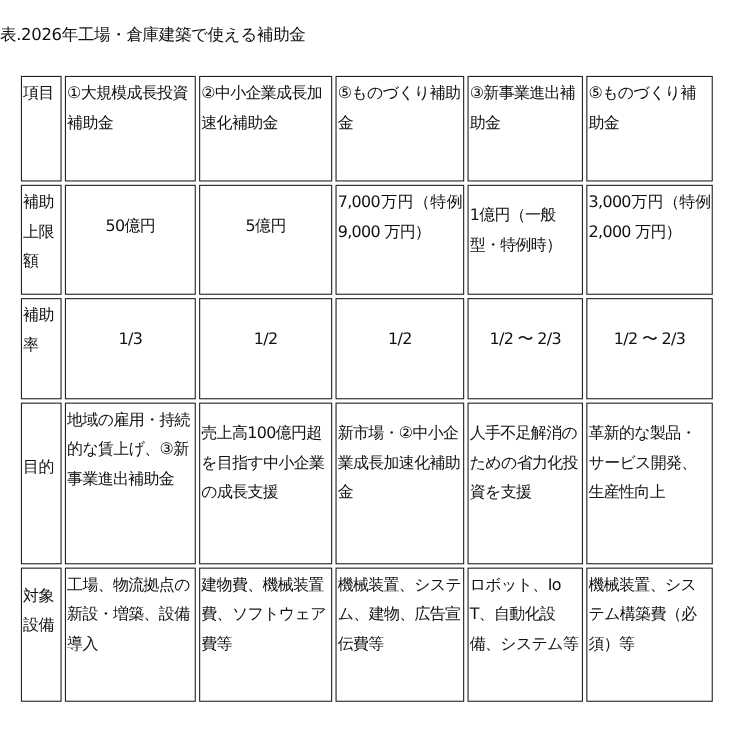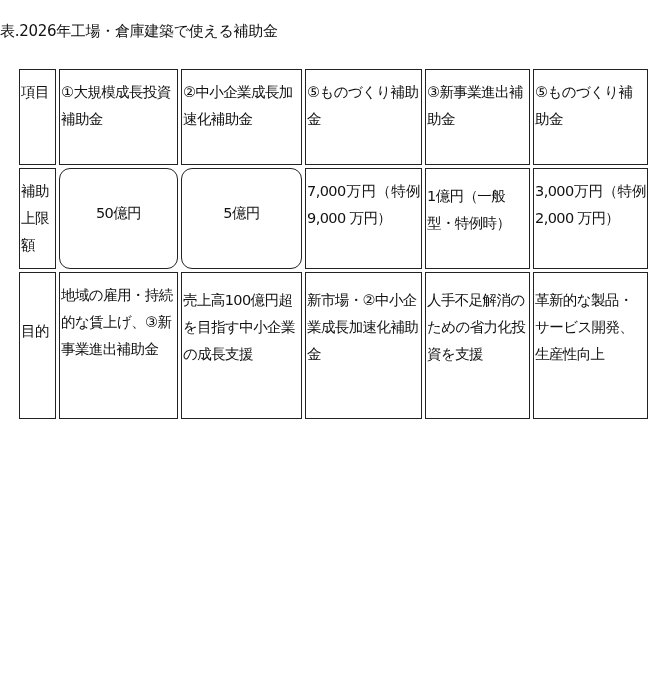--- a/index.html
+++ b/index.html
@@ -3,26 +3,26 @@
   <meta charset="utf-8">
   <style>
     html, body { margin: 0; padding: 0; background: #ffffff; }
     body { width: 670px; height: 676px; position: relative; overflow: hidden;
            font-family: "DejaVu Sans", "Liberation Sans", sans-serif; color: #111; }
     .title { position: absolute; top: 22px; left: 0; width: 670px; 
              font-size: 15px; letter-spacing: -0.3px; }
     table.subsidy { position: absolute; left: 16px; top: 66px; border-collapse: separate;
                     border-spacing: 3px; border: 1px solid #222; border-width: 0;
                     table-layout: fixed; }
-    table.subsidy td { border: 1px solid #222; vertical-align: top; padding: 9px 1px;
+    table.subsidy td { border: 1px solid #222; vertical-align: top; padding: 2px 1px;
                        font-size: 14.5px; line-height: 27px; overflow: hidden;
                        word-break: break-all; letter-spacing: -0.6px; }
     td.rowhead { vertical-align: middle; }
     td.rowhead.top { vertical-align: top; }
-    td.center { text-align: center; vertical-align: top; border-radius: 11px; }
+    td.center { text-align: center; vertical-align: top; }
     td.center .v { display: block; margin-top: 22px; }
     td.just { text-align: justify; text-align-last: left; }
   </style>
 </head>
 <body>
 
 <div class="title">表.2026年工場・倉庫建築で使える補助金</div>
 
 <table class="subsidy">
   <colgroup>
@@ -47,22 +47,48 @@
     <td class="center">
           <span class="v">50億円</span>
         </td>
     <td class="center">
           <span class="v">5億円</span>
         </td>
     <td class="just">7,000万円（特例 9,000 万円）</td>
     <td style="padding-top:14px">1億円（一般型・特例時）</td>
     <td class="just">3,000万円（特例 2,000 万円）</td>
   </tr>
+  <tr style="height:92px">
+    <td class="rowhead top">補助率</td>
+    <td class="center">
+          <span class="v">1/3</span>
+        </td>
+    <td class="center">
+          <span class="v">1/2</span>
+        </td>
+    <td class="center">
+          <span class="v">1/2</span>
+        </td>
+    <td class="center">
+          <span class="v">1/2 〜 2/3</span>
+        </td>
+    <td class="center">
+          <span class="v">1/2 〜 2/3</span>
+        </td>
+  </tr>
   <tr style="height:147px">
     <td class="rowhead" style="vertical-align:top;padding-top:45px">目的</td>
     <td>地域の雇用・持続的な賃上げ、③新事業進出補助金</td>
     <td style="padding-top:14px">売上高100億円超を目指す中小企業の成長支援</td>
     <td style="padding-top:14px">新市場・②中小企業成長加速化補助金</td>
     <td style="padding-top:14px">人手不足解消のための省力化投資を支援</td>
     <td style="padding-top:14px">革新的な製品・サービス開発、生産性向上</td>
   </tr>
+  <tr style="height:122px">
+    <td class="rowhead" style="vertical-align:top;padding-top:12px">対象設備</td>
+    <td>工場、物流拠点の新設・増築、設備導入</td>
+    <td>建物費、機械装置費、ソフトウェア費等</td>
+    <td>機械装置、システム、建物、広告宣伝費等</td>
+    <td>ロボット、IoT、自動化設備、システム等</td>
+    <td>機械装置、システム構築費（必須）等</td>
+  </tr>
 </tbody>
   </table>
 
 </body></html>

